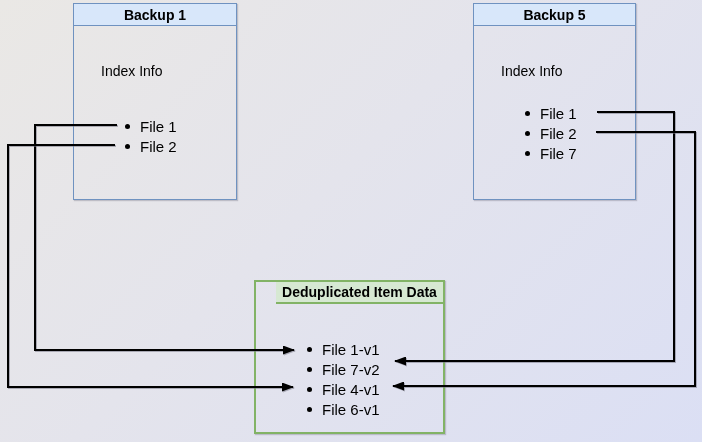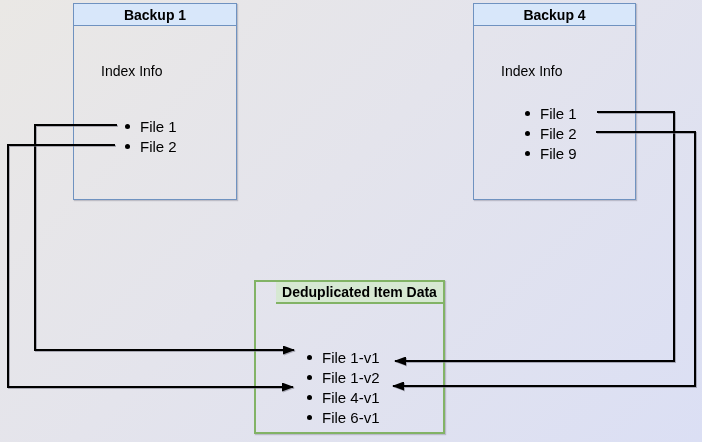--- a/index.html
+++ b/index.html
@@ -40,21 +40,21 @@
   }
   ul.filelist li .dot {
     width: 5px; height: 5px; border-radius: 50%;
     background: #000; margin-right: 10px; flex: 0 0 auto;
   }
   #backup1 { left: 73px;  top: 3px;   width: 164px; height: 197px; }
   #backup2 { left: 473px; top: 3px;   width: 163px; height: 197px; }
   #dedup   { left: 254px; top: 280px; width: 191px; height: 154px; }
   #backup1 ul.filelist { top: 112px; }
   #backup2 ul.filelist { top: 99px; }
-  #dedup   ul.filelist { top: 57px; margin-top: 8px; }
+  #dedup   ul.filelist { top: 57px; }
   svg#arrows {
     position: absolute; left: 0; top: 0; width: 702px; height: 442px;
     pointer-events: none; z-index: 5;
   }
   svg#arrows polyline {
     fill: none; stroke: #000; stroke-width: 2;
     filter: drop-shadow(1px 1.2px 0.4px rgba(120,120,135,0.55));
   }
 </style>
 </head>
@@ -71,48 +71,48 @@
         <span>File 1</span>
       </li>
       <li>
         <span class="dot"></span>
         <span>File 2</span>
       </li>
     </ul>
   </div>
 
   <div class="node blue" id="backup2">
-    <div class="titlebar">Backup 4</div>
+    <div class="titlebar">Backup 5</div>
     <div class="subtitle">Index Info</div>
     <ul class="filelist">
       <li>
         <span class="dot"></span>
         <span>File 1</span>
       </li>
       <li>
         <span class="dot"></span>
         <span>File 2</span>
       </li>
       <li>
         <span class="dot"></span>
-        <span>File 9</span>
+        <span>File 7</span>
       </li>
     </ul>
   </div>
 
   <div class="node green" id="dedup">
     <div class="titlebar">Deduplicated Item Data</div>
     <ul class="filelist">
       <li>
         <span class="dot"></span>
         <span>File 1-v1</span>
       </li>
       <li>
         <span class="dot"></span>
-        <span>File 1-v2</span>
+        <span>File 7-v2</span>
       </li>
       <li>
         <span class="dot"></span>
         <span>File 4-v1</span>
       </li>
       <li>
         <span class="dot"></span>
         <span>File 6-v1</span>
       </li>
     </ul>

